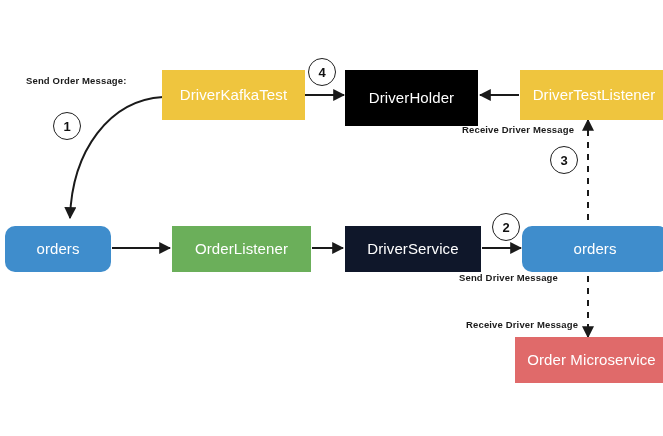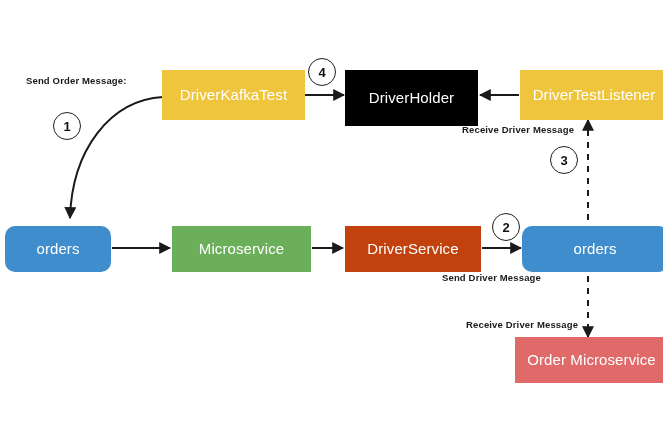--- a/index.html
+++ b/index.html
@@ -103,43 +103,43 @@
 
   <div class="node" style="left:520px; top:70px; width:148px; height:50px; background:#EFC53E;">
     <span>DriverTestListener</span>
   </div>
 
   <div class="node rounded" style="left:5px; top:226px; width:106px; height:46px; background:#3F8DCC;">
     <span>orders</span>
   </div>
 
   <div class="node" style="left:172px; top:226px; width:139px; height:46px; background:#6BAF5A;">
-    <span>Microservice</span>
+    <span>OrderListener</span>
   </div>
 
-  <div class="node" style="left:345px; top:226px; width:136px; height:46px; background:#c2410c;">
+  <div class="node" style="left:345px; top:226px; width:136px; height:46px; background:#0f172a;">
     <span>DriverService</span>
   </div>
 
   <div class="node rounded" style="left:522px; top:226px; width:146px; height:46px; background:#3F8DCC;">
     <span>orders</span>
   </div>
 
   <div class="node" style="left:515px; top:337px; width:153px; height:46px; background:#E06A6A;">
     <span>Order Microservice</span>
   </div>
 
   <div class="edge-label" style="left:10px; top:75px;">
     <div>Send Order Message:</div>
   </div>
 
 
   <div class="edge-label" style="left:446px; top:124px;">Receive Driver Message</div>
 
-  <div class="edge-label" style="left:426px; top:272px;">Send Driver Message</div>
+  <div class="edge-label" style="left:443px; top:272px;">Send Driver Message</div>
 
   <div class="edge-label" style="left:450px; top:319px;">Receive Driver Message</div>
 
   <div class="step-badge" style="left:53px; top:112px;">
     <span>1</span>
   </div>
 
   <div class="step-badge" style="left:492px; top:213px;">
     <span>2</span>
   </div>

